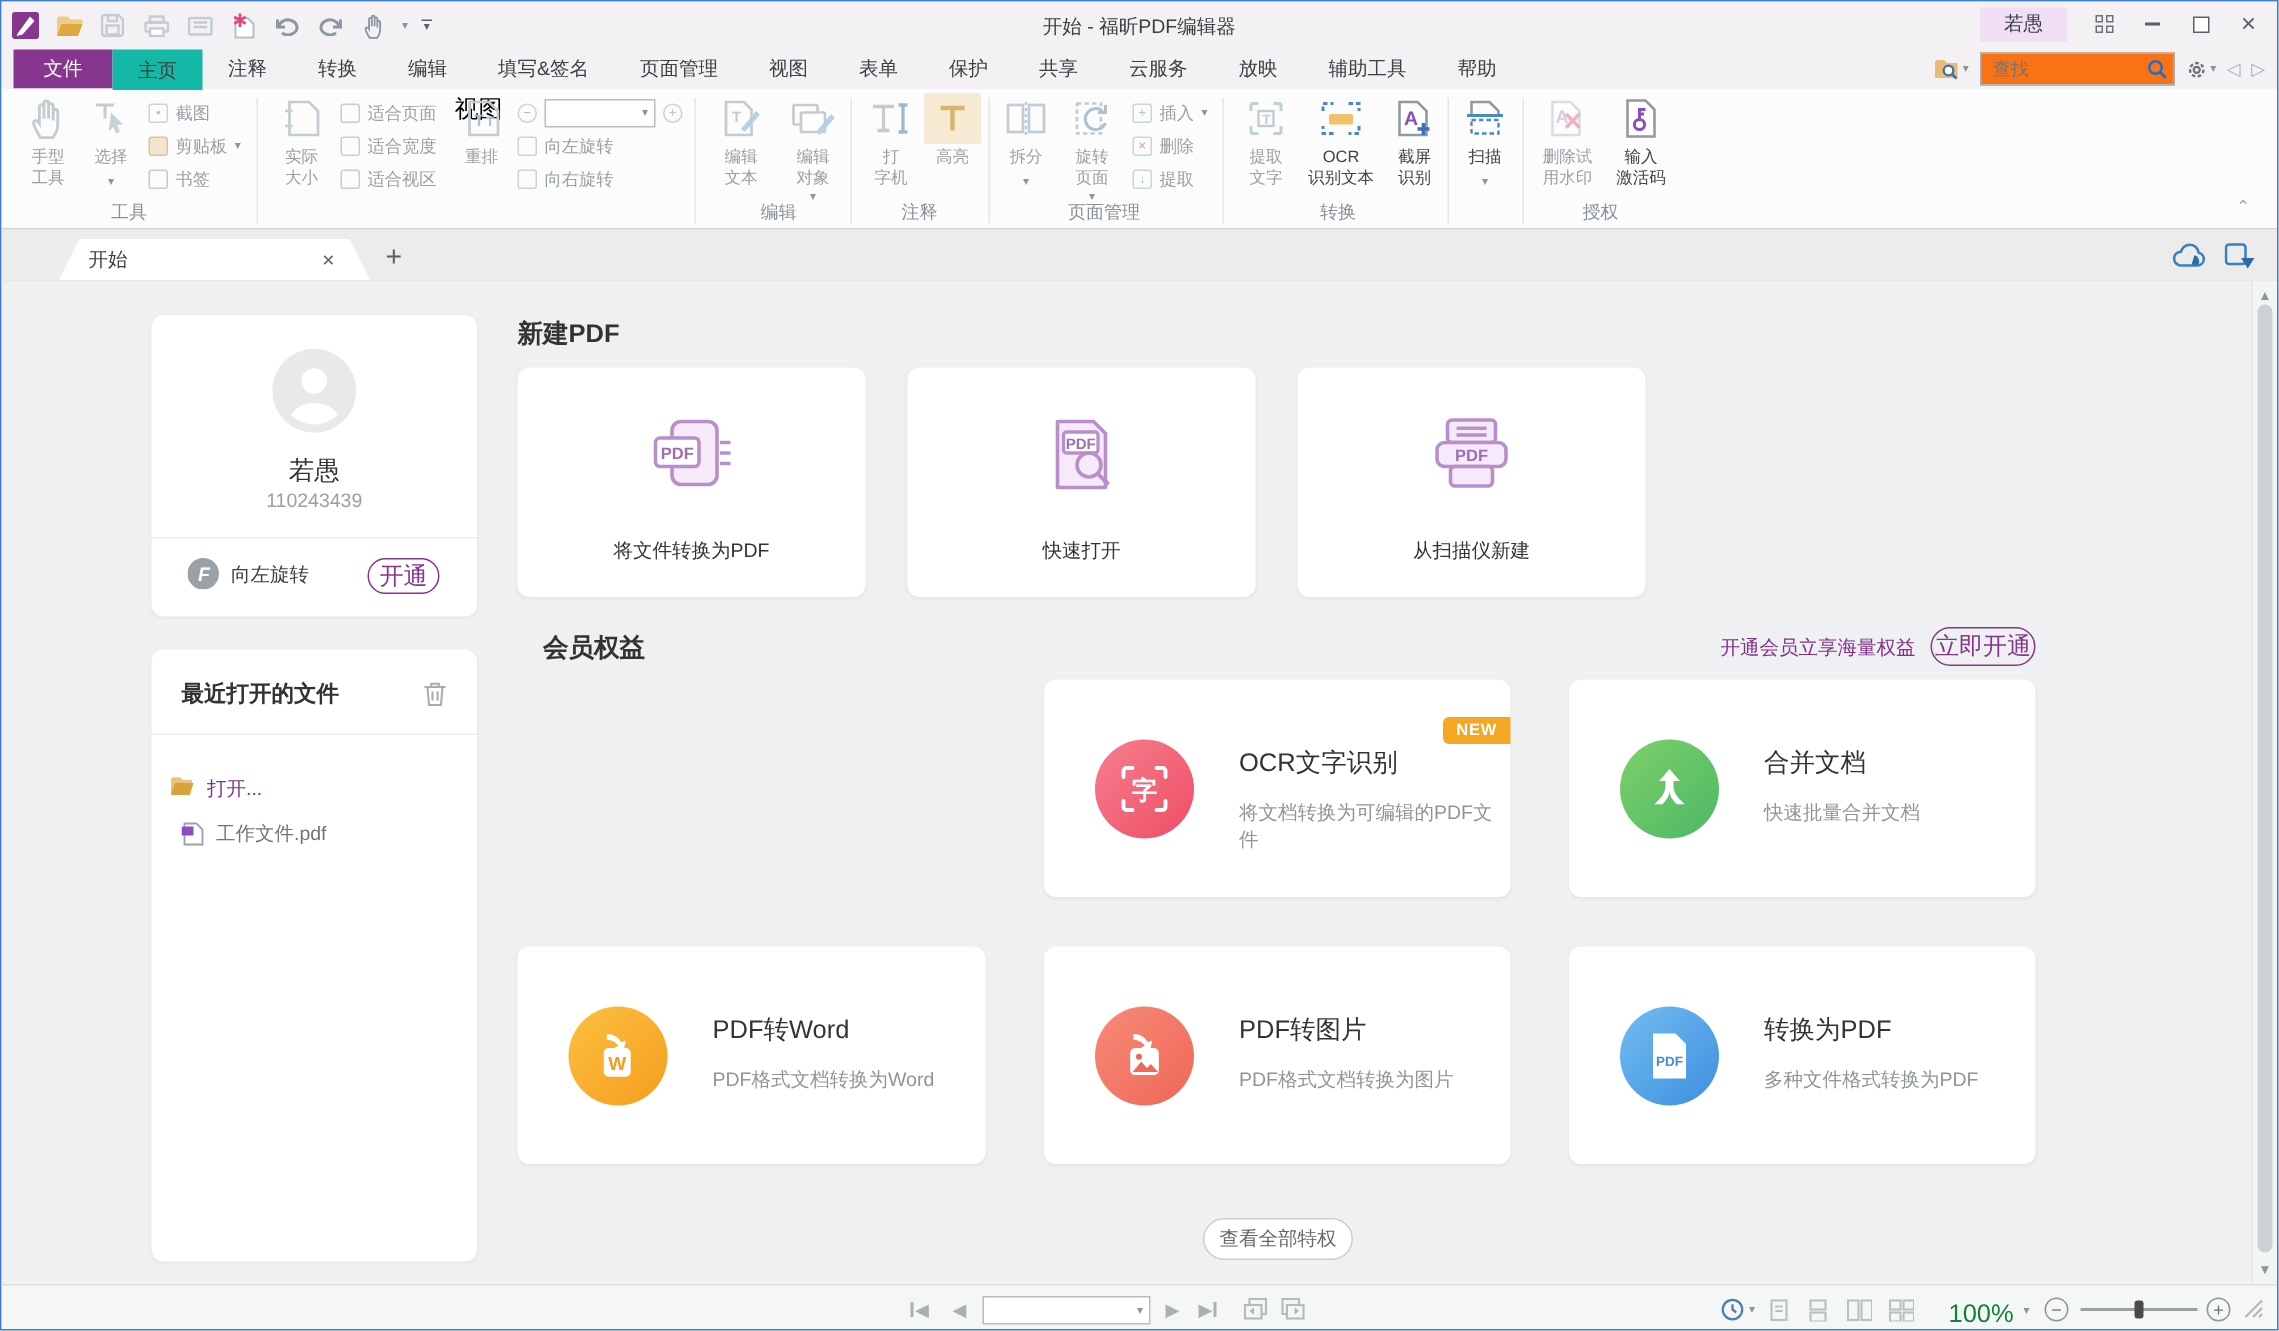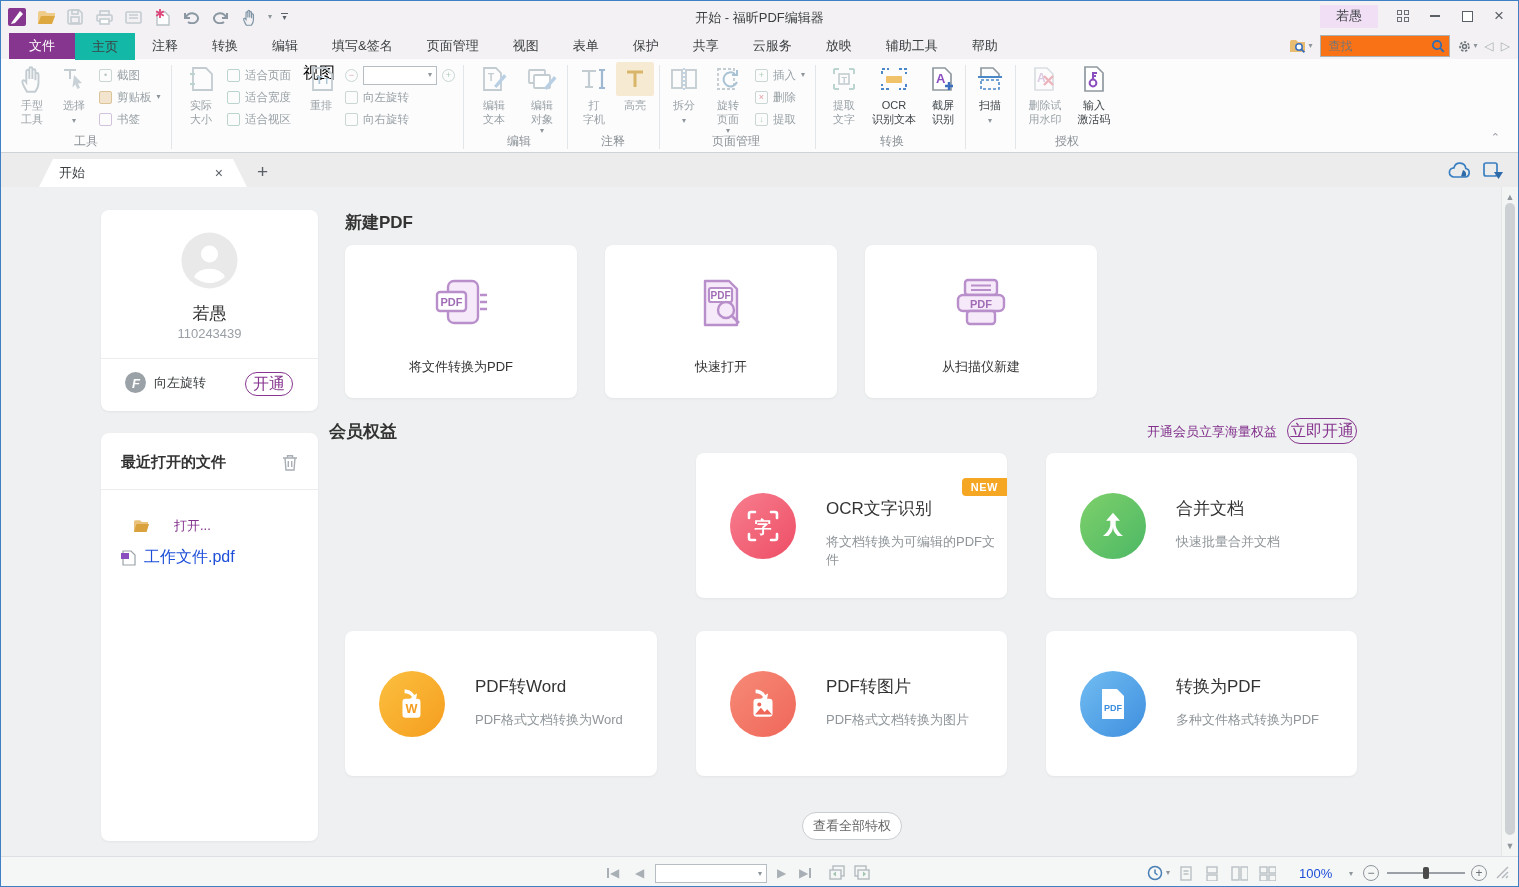--- a/index.html
+++ b/index.html
@@ -501,33 +501,33 @@
   </div>
 
   <div class="card" style="left:100px;top:246px;width:217px;height:408px">
     <div class="abs" style="left:20px;top:20px;font-size:15px;font-weight:600;color:#333">最近打开的文件</div>
     <div class="abs" style="right:20px;top:21px">
       <svg width="16" height="17" viewBox="0 0 16 17" fill="none" stroke="#a7adb2" stroke-width="1.4">
           <path d="M1 4h14M5.5 4V1.8h5V4M3 4l1 12h8l1-12M6.3 7v6M9.7 7v6"></path>
         </svg>
     </div>
     <div class="abs" style="left:0;right:0;top:56px;border-top:1px solid #ededee"></div>
-    <div class="abs" style="left:32px;top:84px;display:flex;align-items:center;gap:24px">
+    <div class="abs" style="left:12px;top:84px;display:flex;gap:8px">
       <svg width="17" height="14">
           <path d="M1 3c0-1 .6-1.8 1.5-1.8H7l1.8 1.8H15v2H5.5L3 12.5H1z" fill="#eac27c"></path>
           <path d="M3.5 5H16l-2.4 8H1z" fill="#d9a23c"></path>
         </svg>
       <span style="font-size:13px;color:#82308C">打开...</span>
     </div>
     <div class="abs" style="left:20px;top:114px;display:flex;align-items:center;gap:8px">
       <svg width="15" height="16">
           <path d="M2 1h8l4 4v10H2z" fill="#fff" stroke="#9aa2a8" stroke-width="1.2"></path>
           <rect x="0" y="3" width="8" height="6" fill="#8a4ebf"></rect>
         </svg>
-      <span style="font-size:16px;color:#1d4ed8">工作文件.pdf</span>
+      <span style="font-size:13px;color:#737373">工作文件.pdf</span>
     </div>
   </div>
 
   <div class="abs h17" style="left:344px;top:24px">新建PDF</div>
 
   <div class="card" style="left:344px;top:58px;width:232px;height:153px">
     <div class="abs" style="left:0;right:0;top:32px;text-align:center">
       <svg width="58" height="52" viewBox="0 0 58 52">
           <rect x="16" y="4" width="30" height="42" rx="6" fill="#f6e9f9" stroke="#b98fcb" stroke-width="2.4"></rect>
           <rect x="5" y="15" width="29" height="19" rx="3" fill="#fff" stroke="#b98fcb" stroke-width="2.4"></rect>
@@ -555,21 +555,21 @@
           <rect x="13" y="3" width="32" height="15" rx="3" fill="#f6e9f9" stroke="#b98fcb" stroke-width="2.4"></rect>
           <path d="M19 8.5h20M19 13h20" stroke="#b98fcb" stroke-width="2.2"></path>
           <rect x="6" y="18" width="46" height="16" rx="5" fill="#f6e9f9" stroke="#b98fcb" stroke-width="2.4"></rect>
           <text x="29" y="30.5" text-anchor="middle" font-size="11" font-weight="bold" fill="#a06cb5">PDF</text>
           <rect x="15" y="34" width="28" height="13" rx="3" fill="#f6e9f9" stroke="#b98fcb" stroke-width="2.4"></rect>
         </svg>
     </div>
     <div class="npdf-lab">从扫描仪新建</div>
   </div>
 
-  <div class="abs h17" style="left:328px;top:233px">会员权益</div>
+  <div class="abs h17" style="left:361px;top:233px">会员权益</div>
   <div class="abs" style="left:950px;top:236px;width:326px;text-align:right;font-size:13px;color:#82308C">开通会员立享海量权益</div>
   <div class="pill abs" style="left:1286px;top:231px;width:68px;height:24px;border-radius:13px">立即开通</div>
 
   <div class="card" style="left:1045px;top:266px;width:311px;height:145px">
     <div class="bic" style="background:linear-gradient(135deg,#7ed06a,#4cb865)">
       <svg width="34" height="34" viewBox="0 0 32 32">
           <path d="M16 3.5l-6.5 7.5h4v3c0 4.2-2.7 7.8-7 11.5h5c3-2.7 4.5-5.5 4.5-8.5 0 3 1.5 5.8 4.5 8.5h5c-4.3-3.7-7-7.3-7-11.5v-3h4z" fill="#fff"></path>
         </svg>
     </div>
     <div class="btit">合并文档</div>
@@ -682,21 +682,21 @@
       </svg>
   </div>
   <div class="abs" style="left:1258px;top:9px">
     <svg width="17" height="15" fill="none" stroke="#b9c0c4" stroke-width="1.4">
         <rect x="1" y="1" width="7" height="6"></rect>
         <rect x="1" y="9" width="7" height="6"></rect>
         <rect x="10" y="1" width="7" height="6"></rect>
         <rect x="10" y="9" width="7" height="6"></rect>
       </svg>
   </div>
-  <div class="abs" style="left:1298px;top:9px;font-size:13px;color:#1d4ed8">100%</div>
+  <div class="abs" style="left:1298px;top:9px;font-size:17px;color:#15803d">100%</div>
   <div class="abs dd" style="left:1348px;top:13px">▾</div>
   <div class="abs zoomcircle" style="left:1362px;top:8px">−</div>
   <div class="abs" style="left:1386px;top:15px;width:78px;height:2px;background:#9aa0a5"></div>
   <div class="abs" style="left:1422px;top:10px;width:6px;height:12px;background:#4a4a4a;border-radius:2px"></div>
   <div class="abs zoomcircle" style="left:1470px;top:8px">+</div>
   <div class="abs" style="left:1494px;top:8px">
     <svg width="14" height="14">
         <path d="M13 2L2 13M13 7L7 13M13 11l-2 2" stroke="#b0b6ba" stroke-width="1.4"></path>
       </svg>
   </div>

